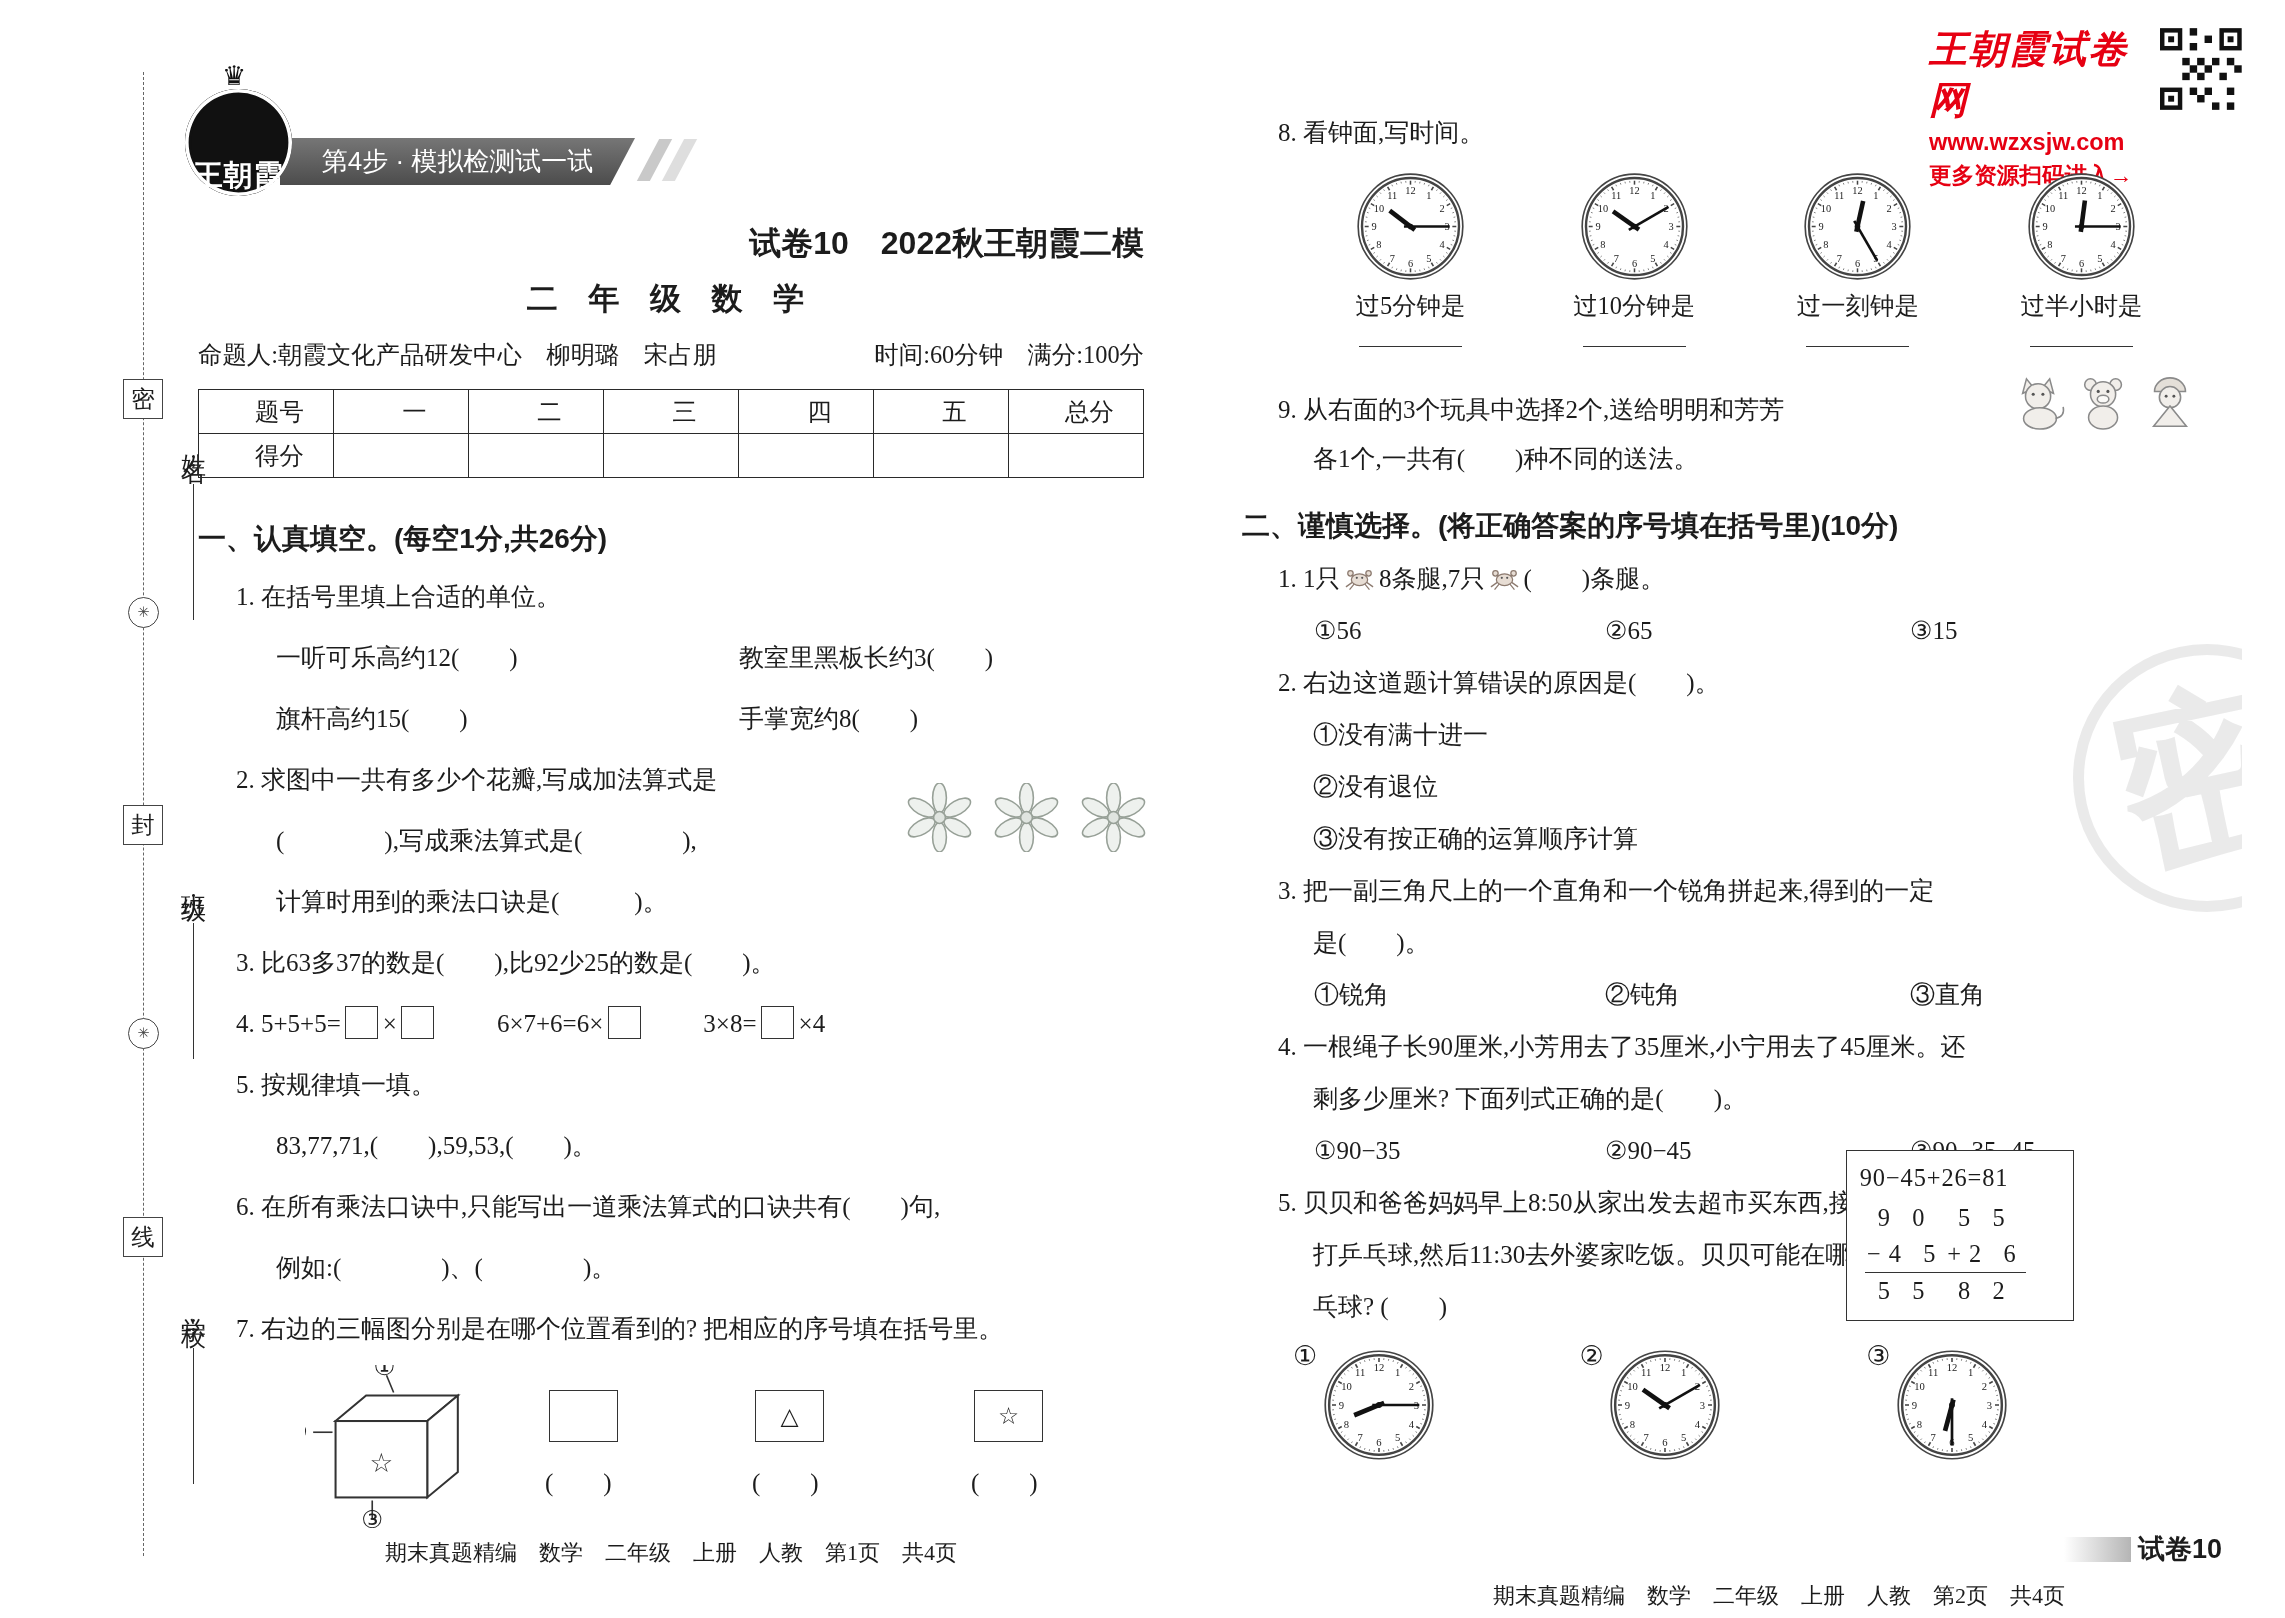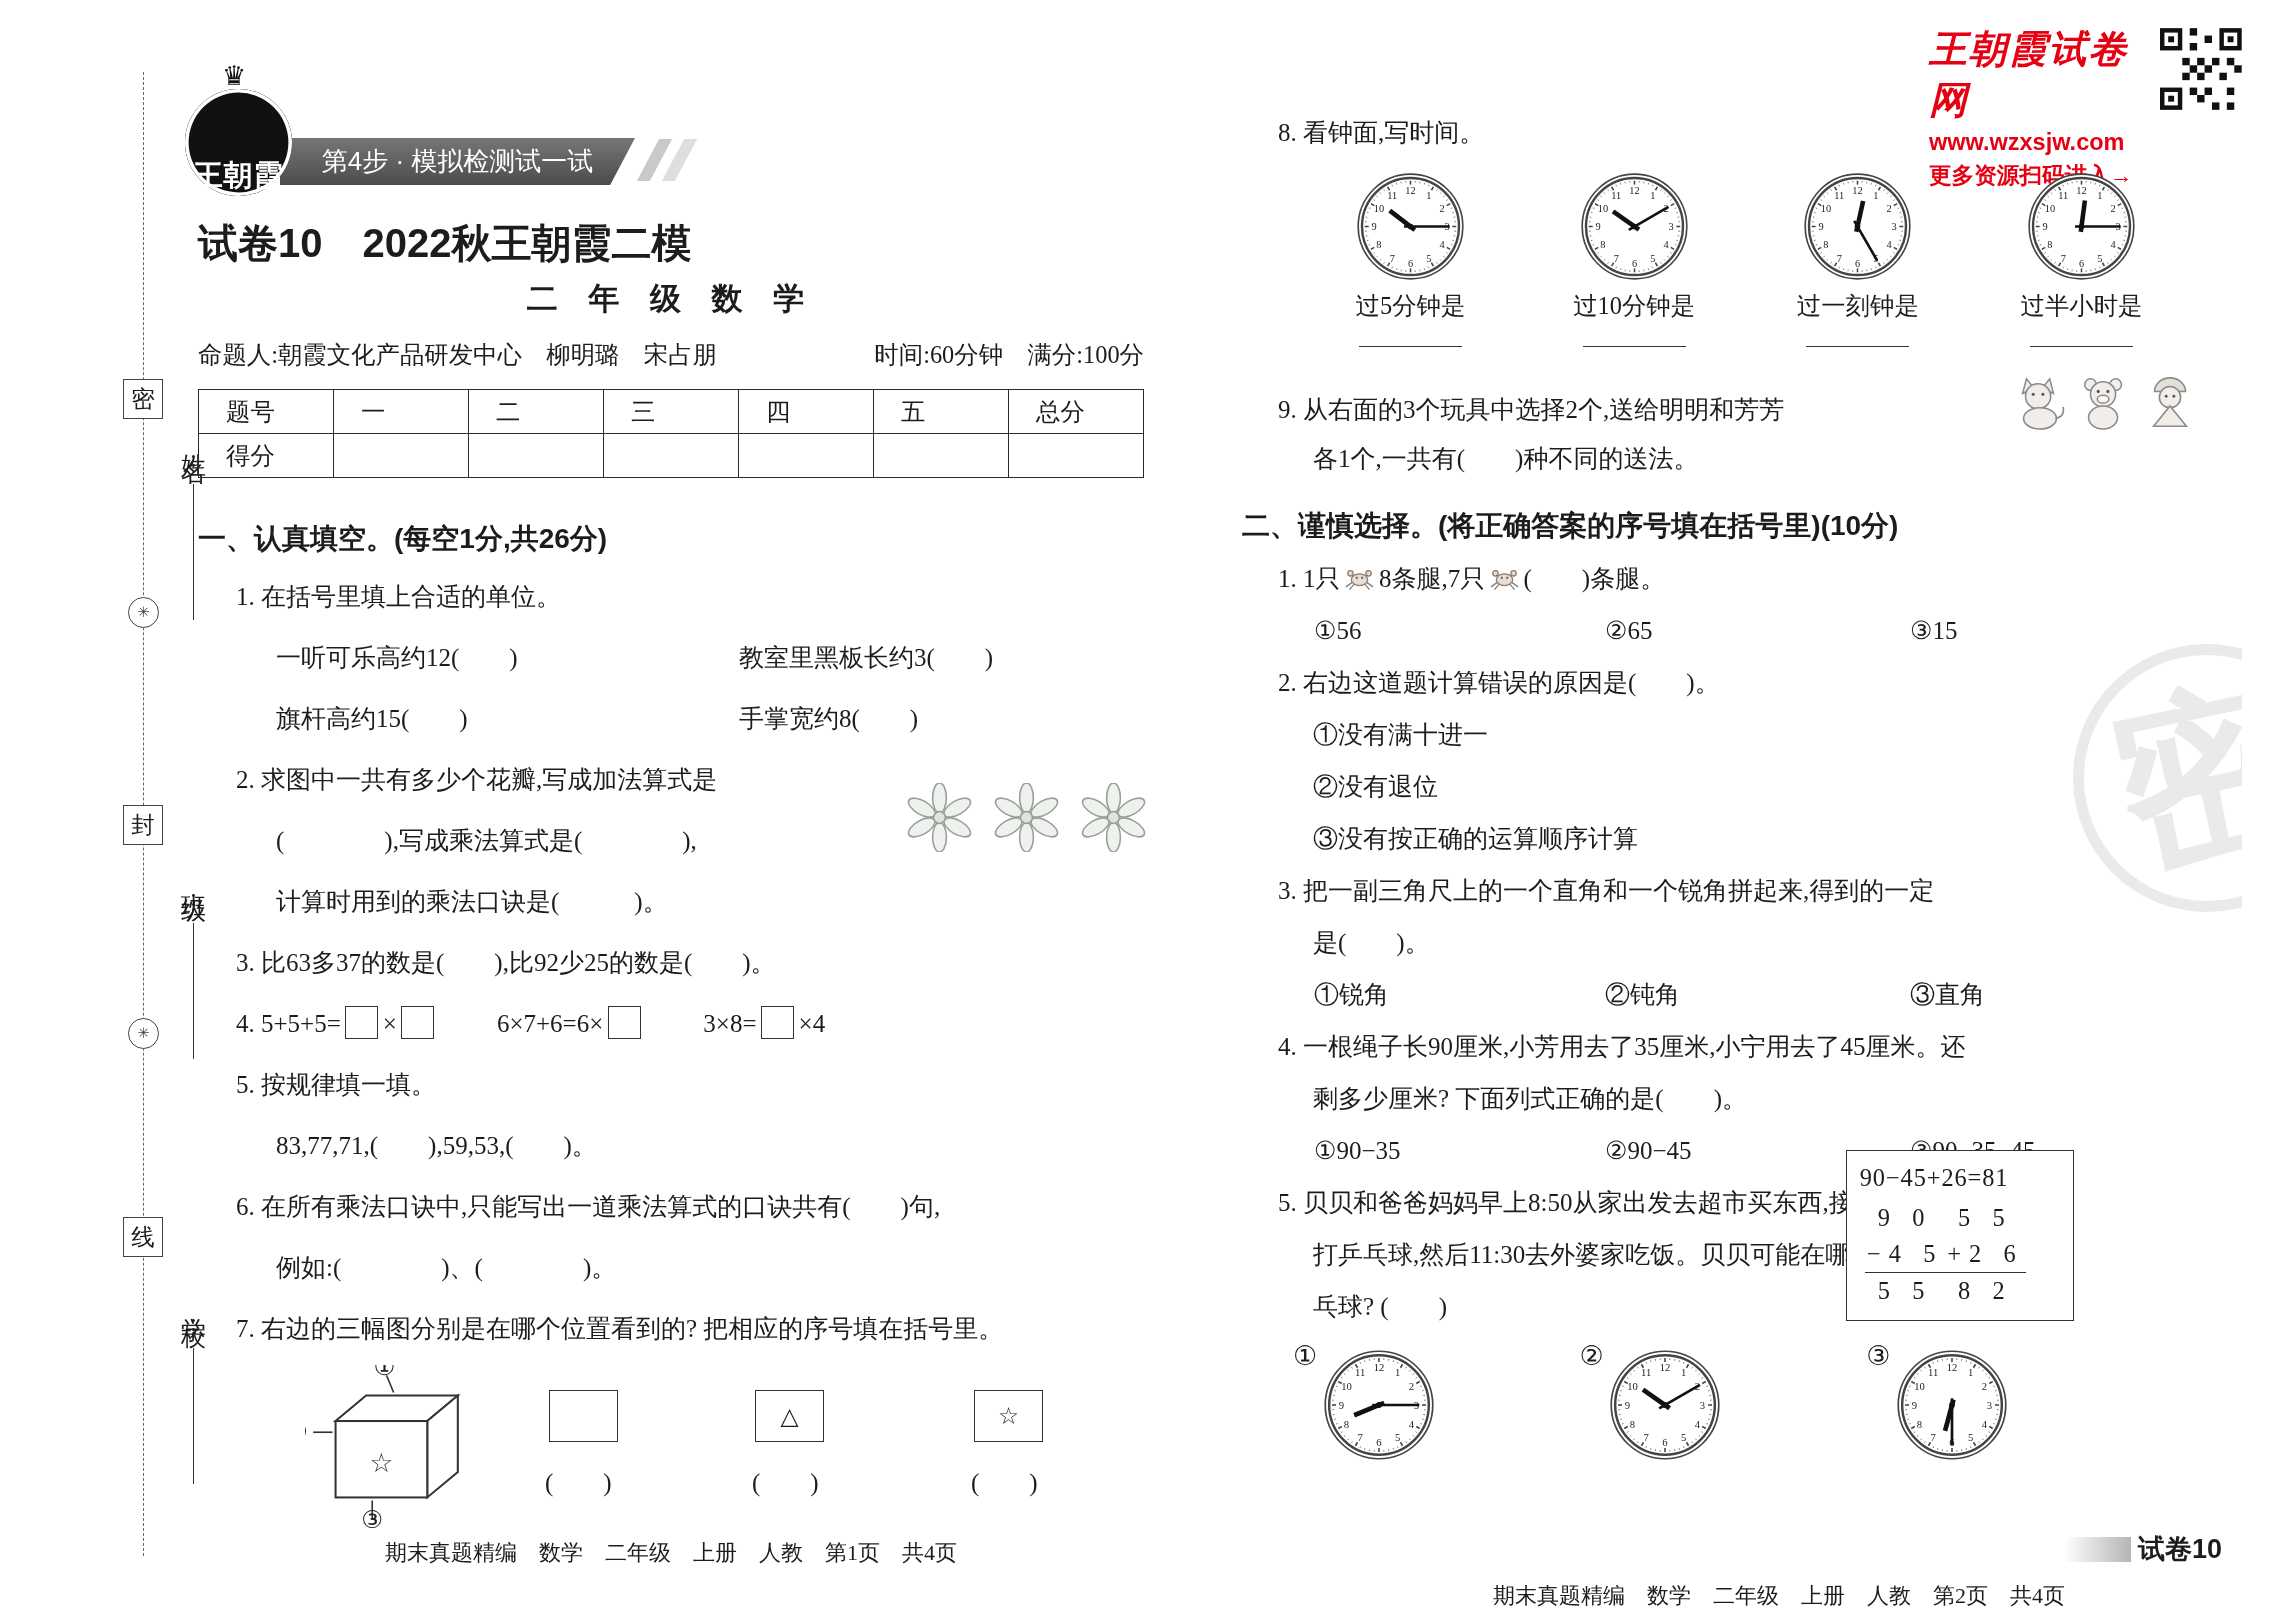--- a/index.html
+++ b/index.html
@@ -34,26 +34,26 @@
   .ribbon { position:absolute; left:280px; top:138px; width:355px; height:47px;
             background:linear-gradient(180deg,#767676,#4c4c4c); color:#fff;
             font-family:"Liberation Sans",sans-serif; font-size:26px; display:flex; align-items:center;
             justify-content:center; clip-path:polygon(0 0,100% 0,93% 100%,0 100%); z-index:2; }
   .hatch { position:absolute; top:139px; width:12.7px; height:42px; background:#c9c9c9; transform:skewX(-28deg); }
 
   
   .col-left  { position:absolute; left:198px; top:215px; width:946px; font-size:25px; }
   .col-right { position:absolute; left:1242px; top:107px; width:982px; font-size:25px; }
 
-  .title { text-align:left; font-family:"Liberation Sans",sans-serif; font-weight:bold; font-size:40px; line-height:56px; }
+  .title { text-align:right; font-family:"Liberation Sans",sans-serif; font-weight:bold; font-size:32px; line-height:56px; }
   .subtitle { text-align:center; font-family:"Liberation Sans",sans-serif; font-weight:bold; font-size:31px; letter-spacing:11px; line-height:51px; margin-top:1.8px; }
   .meta { display:flex; justify-content:space-between; font-size:24.4px; line-height:40px; margin-top:11px; }
 
   table.score { width:100%; border-collapse:collapse; margin-top:14.5px; table-layout:fixed; }
-  table.score td { border:1.8px solid #2a2a2a; height:44px; text-align:left; font-size:24.4px;padding-left:27px; }
+  table.score td { border:1.8px solid #2a2a2a; height:44px; text-align:center; font-size:24.4px;padding-left:27px; }
 
   .sec-head { font-family:"Liberation Sans",sans-serif; font-weight:bold; font-size:28px; line-height:54px; margin-top:34px; }
   .col-left .ln { line-height:61px; padding-left:38px; white-space:nowrap; }
   .col-left .ind { padding-left:78px; }
   .cols2 { display:grid; grid-template-columns:463px auto; padding-left:78px !important; }
   .sqbox { display:inline-block; width:33px; height:33px; border:1.8px solid #333; vertical-align:-6.3px; margin:0 4.5px; background:#fff; }
   .g40 { display:inline-block; width:58px; }
 
   .flowers { position:absolute; left:707px; top:568px; display:flex; gap:18px; }
   .flowers svg { width:69px; height:69px; }

